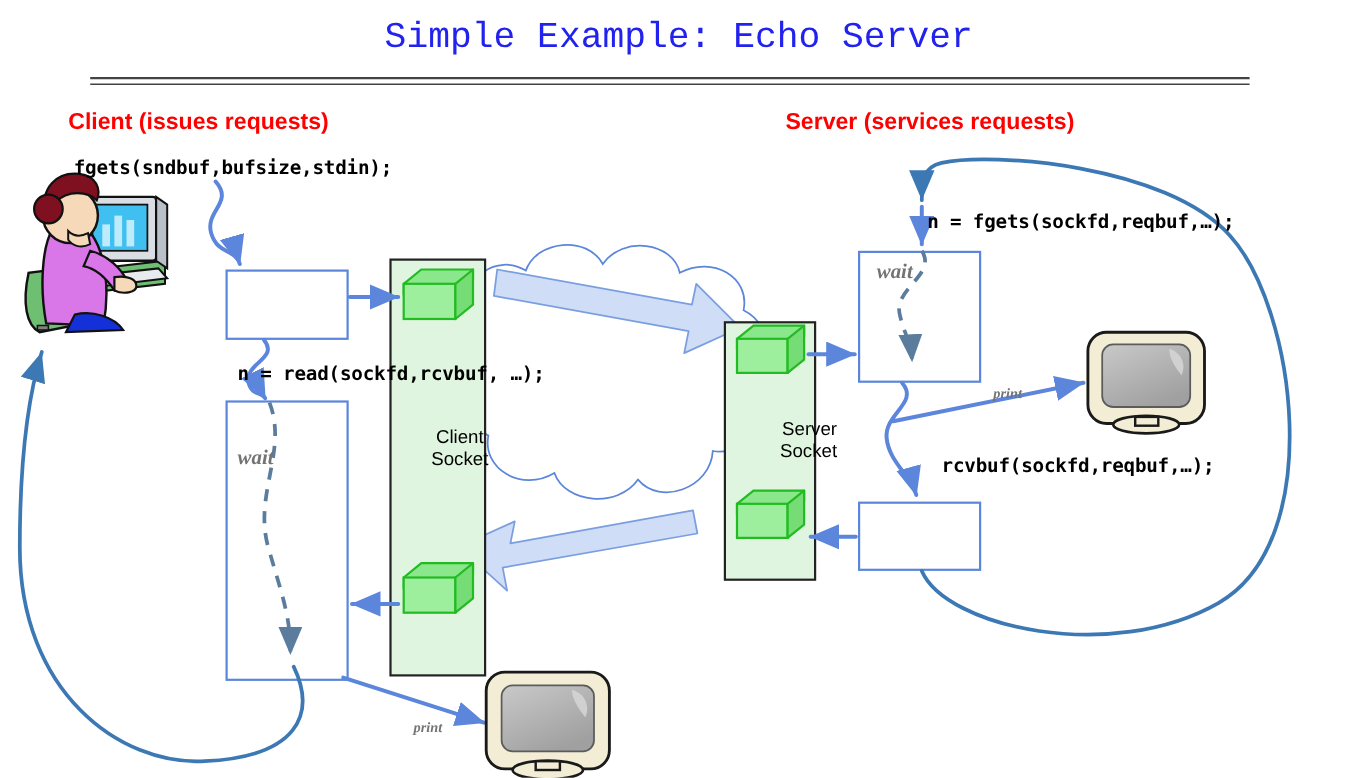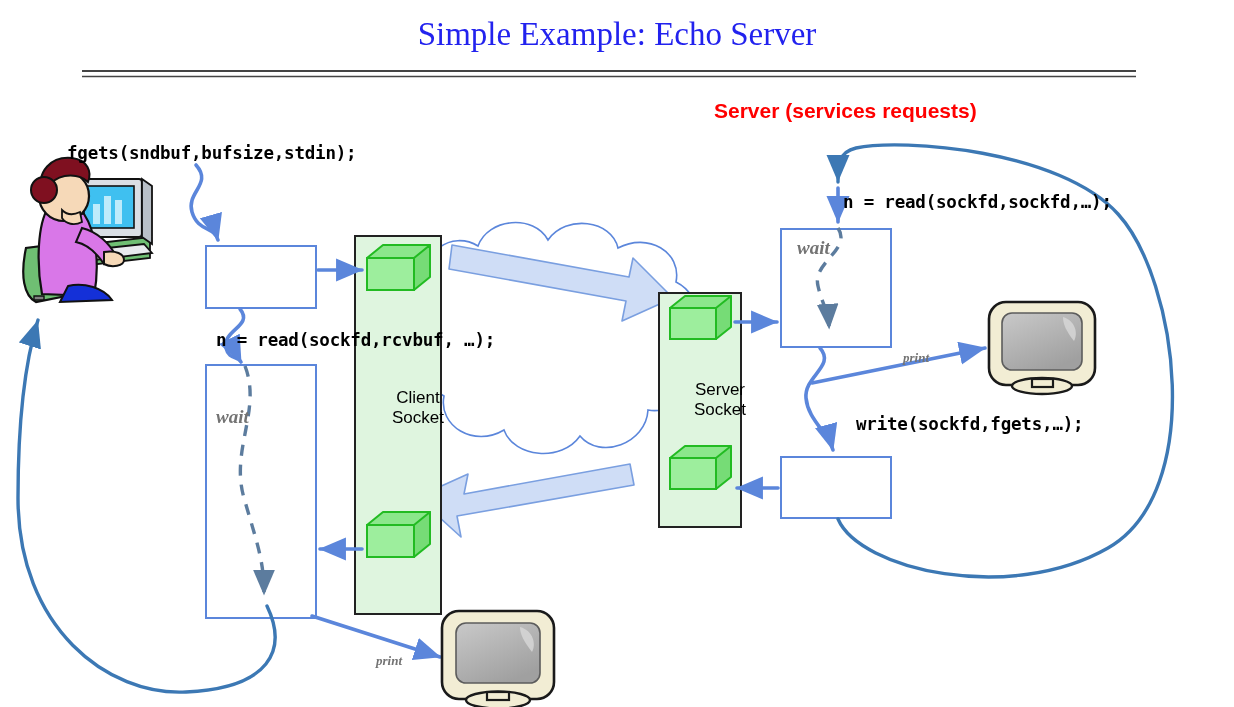--- a/index.html
+++ b/index.html
@@ -5,21 +5,21 @@
   html,body{margin:0;padding:0;background:#ffffff;}
   body{width:1234px;height:707px;position:relative;overflow:hidden;
        font-family:"Liberation Sans",sans-serif;}
   #stage{position:absolute;left:0;top:0;width:1234px;height:707px;}
   #svgroot{position:absolute;left:0;top:0;width:1234px;height:707px;}
 
   .abs{position:absolute;}
 
   .slide-title{
     left:0;top:16px;width:1234px;text-align:center;
-    font-size:33px;color:#2222EE;font-family:Liberation Serif, serif;
+    font-size:33px;color:#2222EE;font-family:Liberation Mono, monospace;
     letter-spacing:0px;white-space:nowrap;
   }
   .section-head{
     font-size:21px;font-weight:bold;color:#FF0000;
     font-family:"Liberation Sans",sans-serif;white-space:nowrap;
   }
   .code{
     font-family:"DejaVu Sans Mono","Liberation Mono",monospace;
     font-size:17.5px;font-weight:bold;color:#000000;white-space:nowrap;
     letter-spacing:-0.2px;
@@ -206,39 +206,40 @@
 
       <path d="M41,196 C36,170 52,156 72,158 C88,160 92,172 88,182 C80,174 62,172 50,184 C45,189 43,193 41,196 Z" fill="#7F1020" stroke="#111" stroke-width="2"></path>
       <circle cx="44" cy="190" r="13" fill="#7F1020" stroke="#111" stroke-width="2"></circle>
 
       <path d="M62,218 C66,224 74,226 82,222 L80,212 C72,216 66,214 62,210 Z" fill="#F6D9B8" stroke="#111" stroke-width="1.8"></path>
     </g>
   </svg>
 
   <div class="abs slide-title">Simple Example: Echo Server</div>
 
+  <div class="abs section-head" style="left:62px;top:99px;">Client (issues requests)</div>
 
   <div class="abs section-head" style="left:714px;top:99px;">Server (services requests)</div>
 
   <div class="abs code" style="left:34px;top:143px;margin-left:33px;">fgets(sndbuf,bufsize,stdin);</div>
 
 
   <div class="abs code" style="left:216px;top:330px;">n = read(sockfd,rcvbuf, …);</div>
 
-  <div class="abs code" style="left:843px;top:192px;">n = read(sockfd,sockfd,…);</div>
-
-  <div class="abs code" style="left:856px;top:414px;">write(sockfd,fgets,…);</div>
+  <div class="abs code" style="left:843px;top:192px;">n = fgets(sockfd,reqbuf,…);</div>
+
+  <div class="abs code" style="left:856px;top:414px;">rcvbuf(sockfd,reqbuf,…);</div>
 
   <div class="abs waitlbl" style="left:216px;top:406px;">wait</div>
 
   <div class="abs waitlbl" style="left:797px;top:237px;">wait</div>
 
   <div class="abs printlbl" style="left:376px;top:653px;">print</div>
 
   <div class="abs printlbl" style="left:903px;top:350px;">print</div>
 
   <div class="abs sock-label" style="left:355px;top:388px;width:86px;">Client
 Socket</div>
 
-  <div class="abs sock-label" style="left:659px;top:380px;width:82px;">Server
+  <div class="abs sock-label" style="left:659px;top:380px;width:82px;text-align:right;">Server
 Socket</div>
 
 </div>
 
 </body></html>

